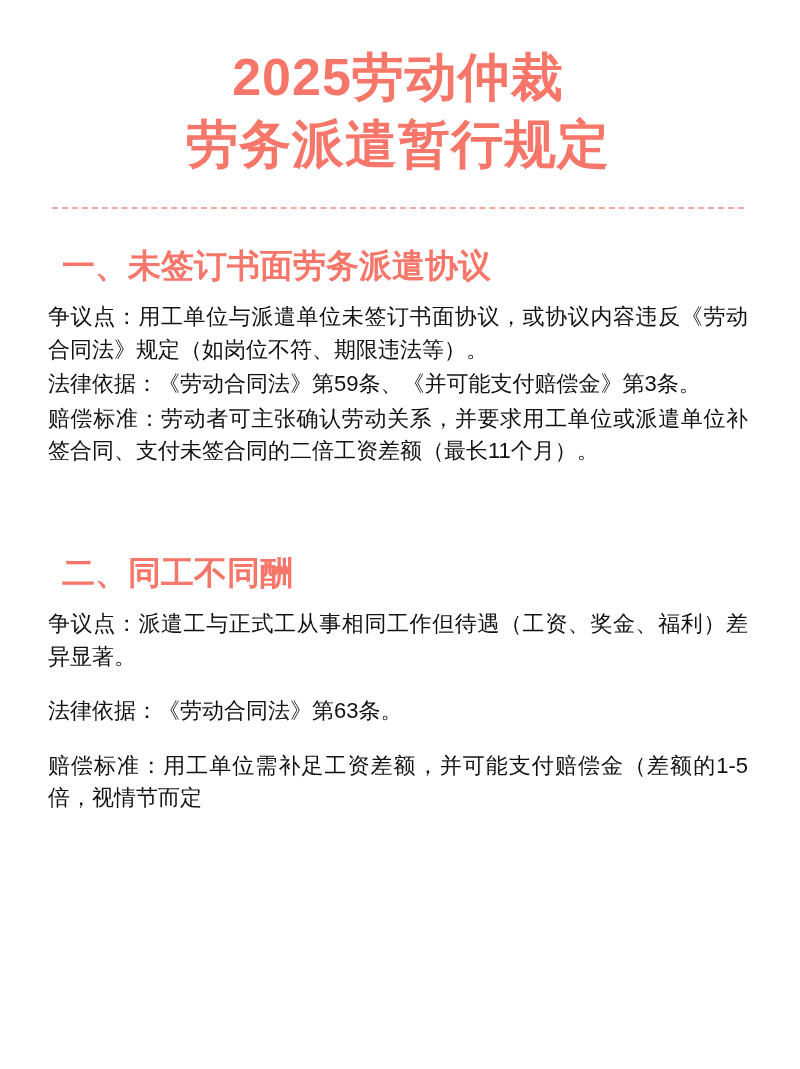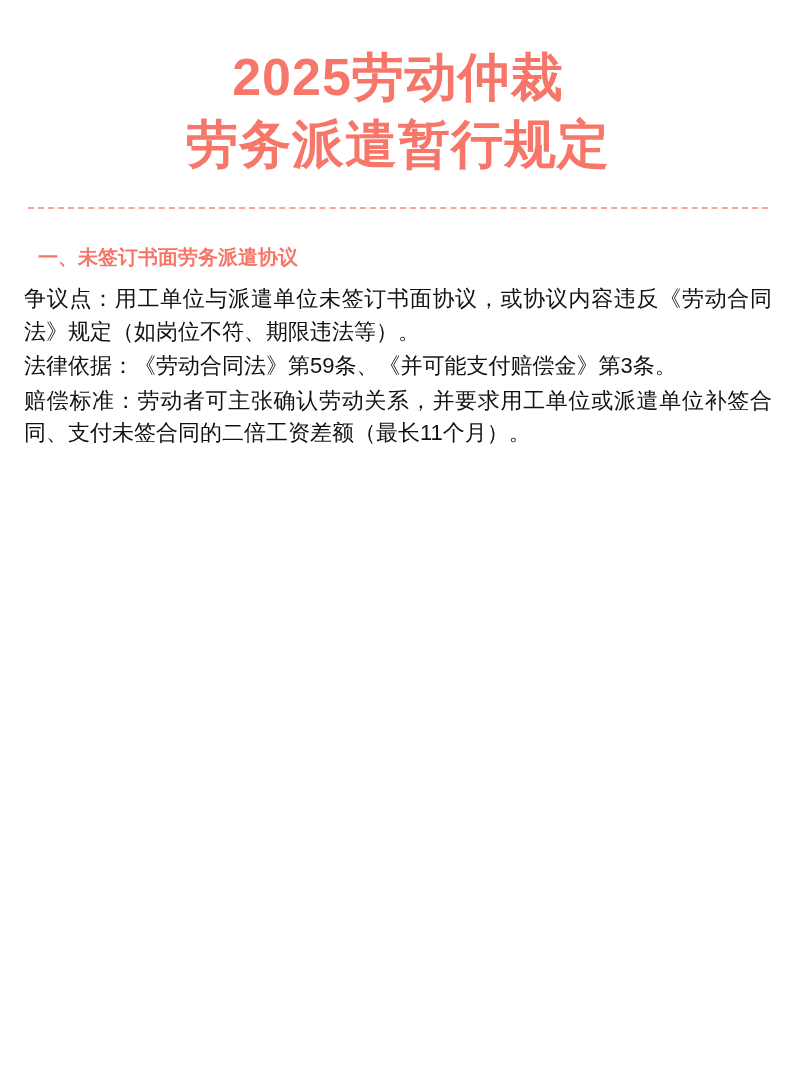--- a/index.html
+++ b/index.html
@@ -12,21 +12,21 @@
     background: #ffffff;
     font-family: "Liberation Sans", sans-serif;
     color: #1a1a1a;
     overflow: hidden;
   }
   .page {
     position: relative;
     width: 796px;
     height: 1069px;
     box-sizing: border-box;
-    padding: 0 24px;
+    padding: 0 48px;
   }
   .title-block {
     padding-top: 44px;
     text-align: center;
   }
   .title-line {
     color: #f7766a;
     font-size: 52px;
     line-height: 1.28;
     font-weight: 700;
@@ -39,21 +39,21 @@
     height: 0;
   }
   .section {
     margin-top: 34px;
   }
   .section.second {
     margin-top: 82px;
   }
   .section-heading {
     color: #f7766a;
-    font-size: 20px;
+    font-size: 33px;
     font-weight: 700;
     line-height: 1.4;
     padding-left: 14px;
     margin-bottom: 12px;
   }
   .para {
     font-size: 22px;
     line-height: 1.48;
     color: #111111;
     letter-spacing: 0px;
@@ -77,14 +77,20 @@
 
   <div class="divider"></div>
 
   <div class="section">
     <div class="section-heading">一、未签订书面劳务派遣协议</div>
     <p class="para">争议点：用工单位与派遣单位未签订书面协议，或协议内容违反《劳动合同法》规定（如岗位不符、期限违法等）。</p>
     <p class="para">法律依据：《劳动合同法》第59条、《并可能支付赔偿金》第3条。</p>
     <p class="para">赔偿标准：劳动者可主张确认劳动关系，并要求用工单位或派遣单位补签合同、支付未签合同的二倍工资差额（最长11个月）。</p>
   </div>
 
+  <div class="section second">
+    <div class="section-heading">二、同工不同酬</div>
+    <p class="para">争议点：派遣工与正式工从事相同工作但待遇（工资、奖金、福利）差异显著。</p>
+    <p class="para spaced">法律依据：《劳动合同法》第63条。</p>
+    <p class="para spaced">赔偿标准：用工单位需补足工资差额，并可能支付赔偿金（差额的1-5倍，视情节而定</p>
+  </div>
 
 </div>
 
 </body></html>

